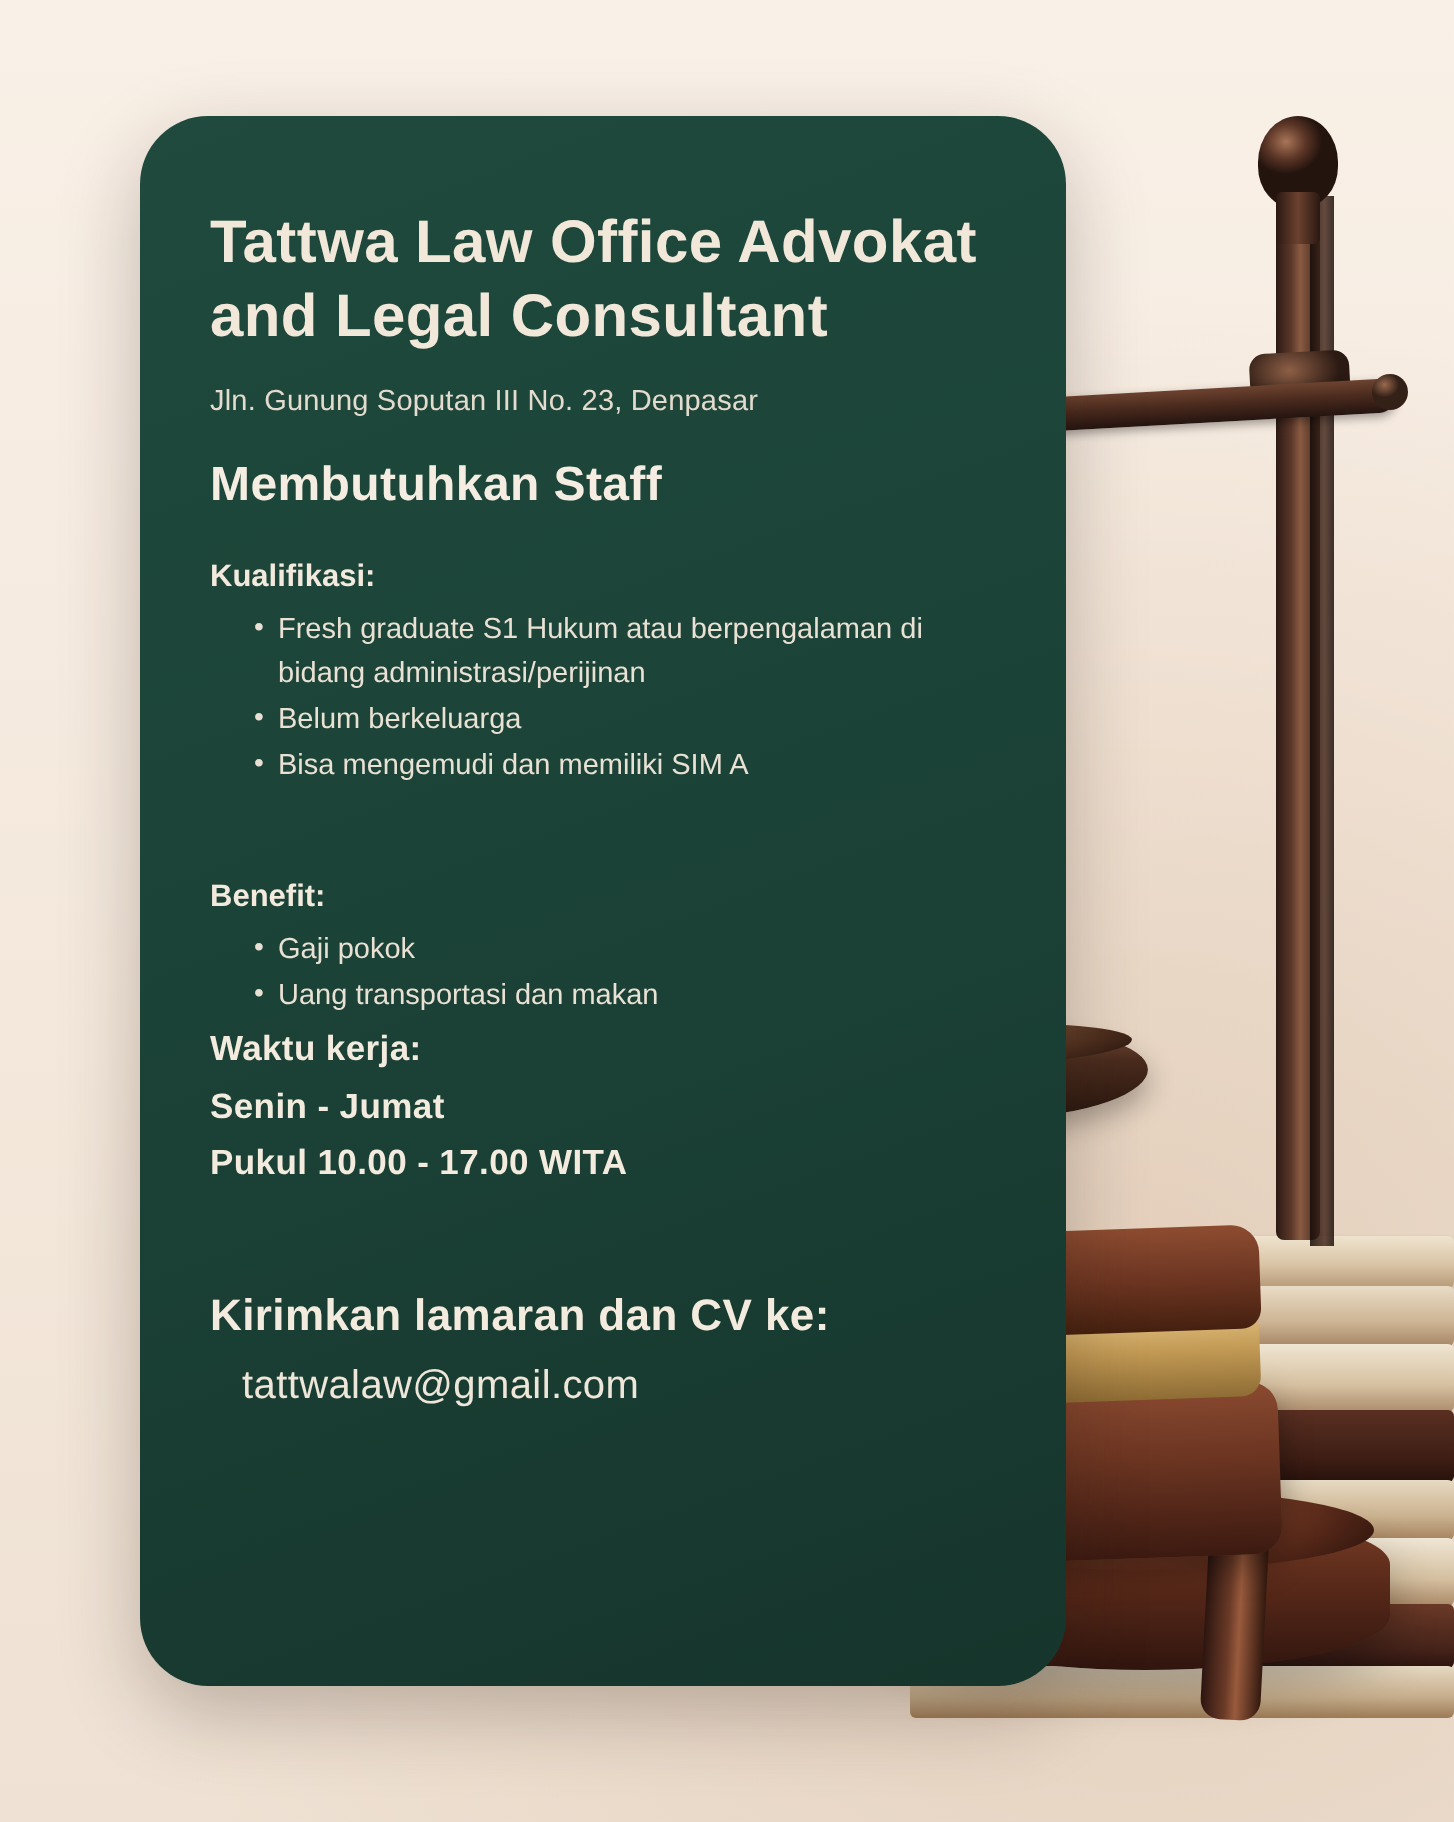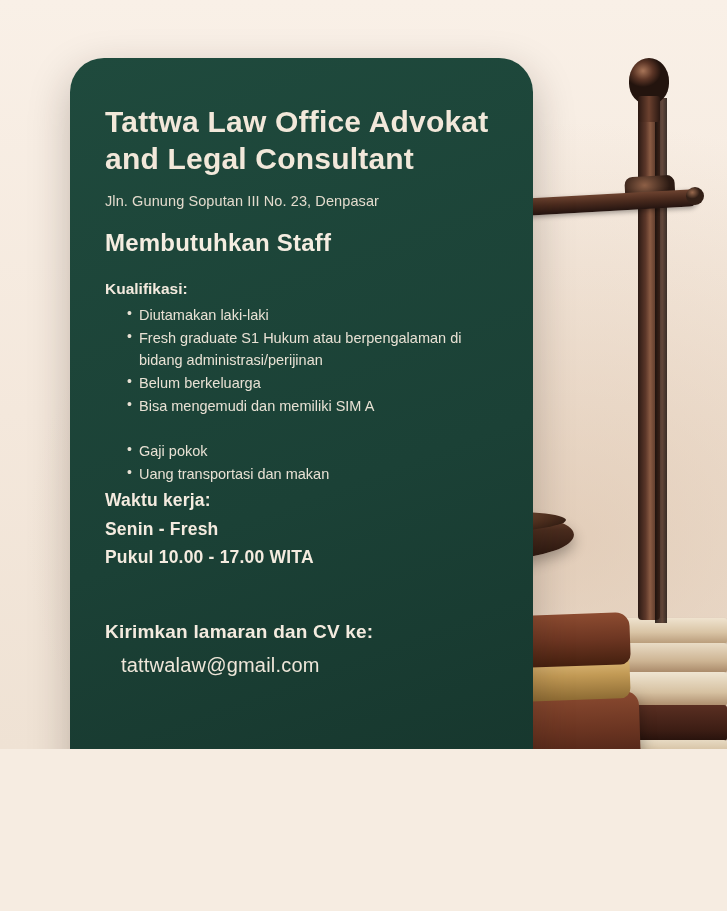--- a/index.html
+++ b/index.html
@@ -9,21 +9,21 @@
   body {
     width: 727px;
     height: 911px;
     overflow: hidden;
     font-family: "Liberation Sans", sans-serif;
     background: #f6ece1;
   }
   #poster {
     position: relative;
     width: 727px;
-    height: 749px;
+    height: 911px;
     background: #f7ece2;
     overflow: hidden;
   }
 
   
   .bg-layer {
     position: absolute;
     inset: 0;
     overflow: hidden;
   }
@@ -344,21 +344,21 @@
     font-size: 17.5px;
     font-weight: bold;
     line-height: 1.62;
     letter-spacing: .2px;
   }
   .cta {
     margin-top: 50px;
   }
   .cta-head {
     color: #f4ebdf;
-    font-size: 19px;
+    font-size: 22px;
     font-weight: bold;
     letter-spacing: .2px;
   }
   .cta-email {
     color: #eee6d9;
     font-size: 20px;
     margin-top: 11px;
     letter-spacing: .2px;
     margin-left: 16px;
   }
@@ -408,36 +408,36 @@
     <div class="card-inner">
 
       <h1 class="title">Tattwa Law Office Advokat and Legal Consultant</h1>
 
       <p class="address">Jln. Gunung Soputan III No. 23, Denpasar</p>
 
       <p class="need-staff">Membutuhkan Staff</p>
 
       <div class="section-head">Kualifikasi:</div>
       <ul class="bullets">
-        <li>Diutamakan laki-laki</li>
         <li>Fresh graduate S1 Hukum atau berpengalaman di bidang administrasi/perijinan</li>
         <li>Belum berkeluarga</li>
         <li>Bisa mengemudi dan memiliki SIM A</li>
       </ul>
 
       <div class="gap-mid"></div>
 
+      <div class="section-head">Benefit:</div>
       <ul class="bullets">
         <li>Gaji pokok</li>
         <li>Uang transportasi dan makan</li>
       </ul>
 
       <div class="schedule">
         <div>Waktu kerja:</div>
-        <div>Senin - Fresh</div>
+        <div>Senin - Jumat</div>
         <div>Pukul 10.00 - 17.00 WITA</div>
       </div>
 
       <div class="cta">
         <div class="cta-head">Kirimkan lamaran dan CV ke:</div>
         <div class="cta-email">tattwalaw@gmail.com</div>
       </div>
 
     </div>
   </div>

